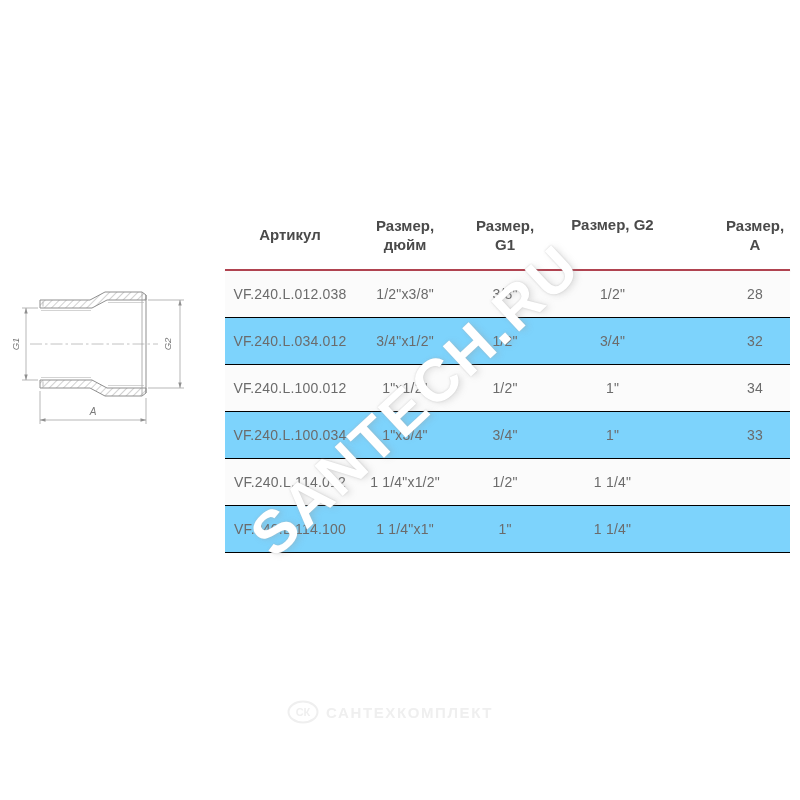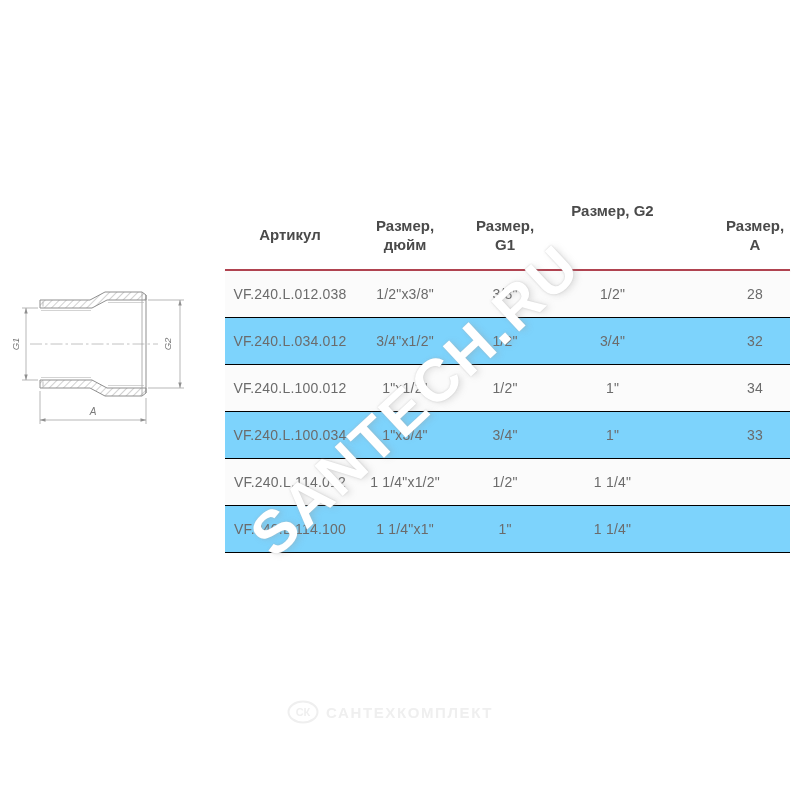--- a/index.html
+++ b/index.html
@@ -11,21 +11,21 @@
   
   .drawing{position:absolute;left:10px;top:278px;width:200px;height:150px;}
 
   
   .spec-table{position:absolute;left:225px;top:201px;width:565px;z-index:1;}
   .thead{display:grid;grid-template-columns:130px 100px 100px 115px 120px;height:68px;align-items:center;}
   .th{
     text-align:center;white-space:pre-line;font-size:15px;line-height:1.3;
     font-weight:bold;color:#4a4a4a;
   }
-  .th.top{align-self:start;margin-top:0;}
+  .th.top{align-self:start;margin-top:14px;}
   .red-line{height:2px;background:#b04350;box-shadow:0 1px 1px rgba(176,67,80,.35);}
   .trow{
     display:grid;grid-template-columns:130px 100px 100px 115px 120px;height:46px;
     align-items:center;border-bottom:1px solid #000000;
   }
   .trow.alt{background:#7dd3fc;}
   .trow.base{background:#fbfbfb;}
   .td{text-align:center;font-size:14px;color:#6b6b6b;letter-spacing:.2px;}
   .c5{transform:translateX(25px);}
 

